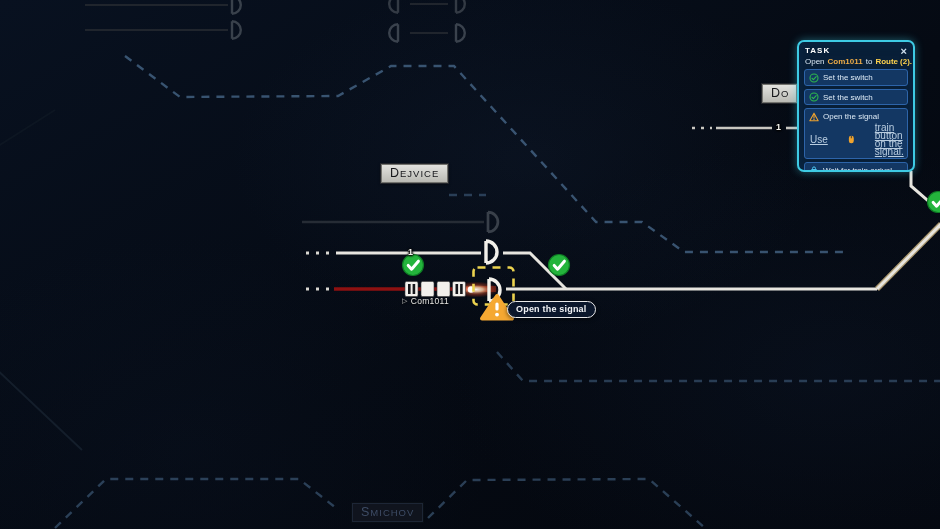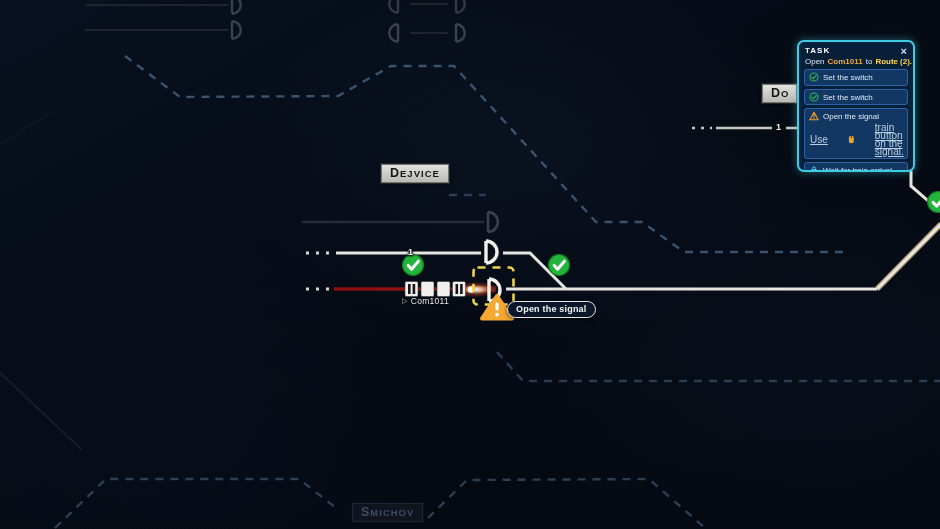--- a/index.html
+++ b/index.html
@@ -11,21 +11,21 @@
       radial-gradient(420px 260px at 56% 30%, rgba(24,40,66,.22), transparent 70%),
       radial-gradient(520px 320px at 88% 70%, rgba(16,30,52,.28), transparent 72%),
       radial-gradient(420px 300px at 20% 85%, rgba(12,22,40,.25), transparent 72%),
       linear-gradient(150deg,#081120,#050a13 55%,#04070e);
   }
   #map-svg{position:absolute;left:0;top:0;z-index:1;}
 
   
   .station{
     position:absolute;z-index:3;
-    font-size:9.5px;font-weight:bold;letter-spacing:1px;text-transform:uppercase;
+    font-size:9.5px;font-weight:normal;letter-spacing:1px;text-transform:uppercase;
     color:#15161a;background:linear-gradient(#e2e2de,#babab4);
     border:1px solid #73736e;box-shadow:0 0 0 1px #23252b,0 1px 3px rgba(0,0,0,.65);
     padding:2px 8px;line-height:12px;white-space:nowrap;
   }
   .station::first-letter{font-size:12.5px;}
   .station.dim{
     background:#11161f;color:#41506a;border-color:#1f2938;
     box-shadow:0 0 0 1px #0a0f16;opacity:.95;text-align:right;
   }
   .station.clipped{width:35px;overflow:hidden;}
@@ -59,21 +59,21 @@
   .panel-title{font-size:8px;font-weight:bold;letter-spacing:1px;color:#fff;}
   .panel-close{font-size:11px;line-height:8px;color:#cfe0ee;cursor:pointer;font-weight:bold;}
   .route{font-size:8px;padding:0 2px 3px;white-space:nowrap;color:#d8e6f2;}
   .route span{margin-right:3px;}
   .route .c-train{color:#edab47;font-weight:bold;}
   .route .c-dest{color:#ffd34d;font-weight:bold;margin-right:2px;}
   .task-row{
     background:#133763;border:1px solid #2d64a9;border-radius:3px;
     padding:2px 4px;margin:0 1px 3px;min-height:13px;
   }
-  .task-line{display:flex;align-items:center;gap:4px;}
+  .task-line{display:flex;align-items:flex-end;gap:4px;}
   .ticon{width:10px;height:10px;flex:0 0 10px;margin-top:0;}
   .tlabel{font-size:8px;line-height:9.5px;color:#dcE9f5;padding-top:1px;}
   .task-sub{display:flex;align-items:center;gap:20px;font-size:10px;color:#b9cde0;padding:2px 0 0 1px;line-height:8px;text-decoration:underline;}
   .task-sub svg{width:7px;height:9px;flex:0 0 7px;}
 </style>
 </head>
 <body>
 
 <div id="stage">
 

